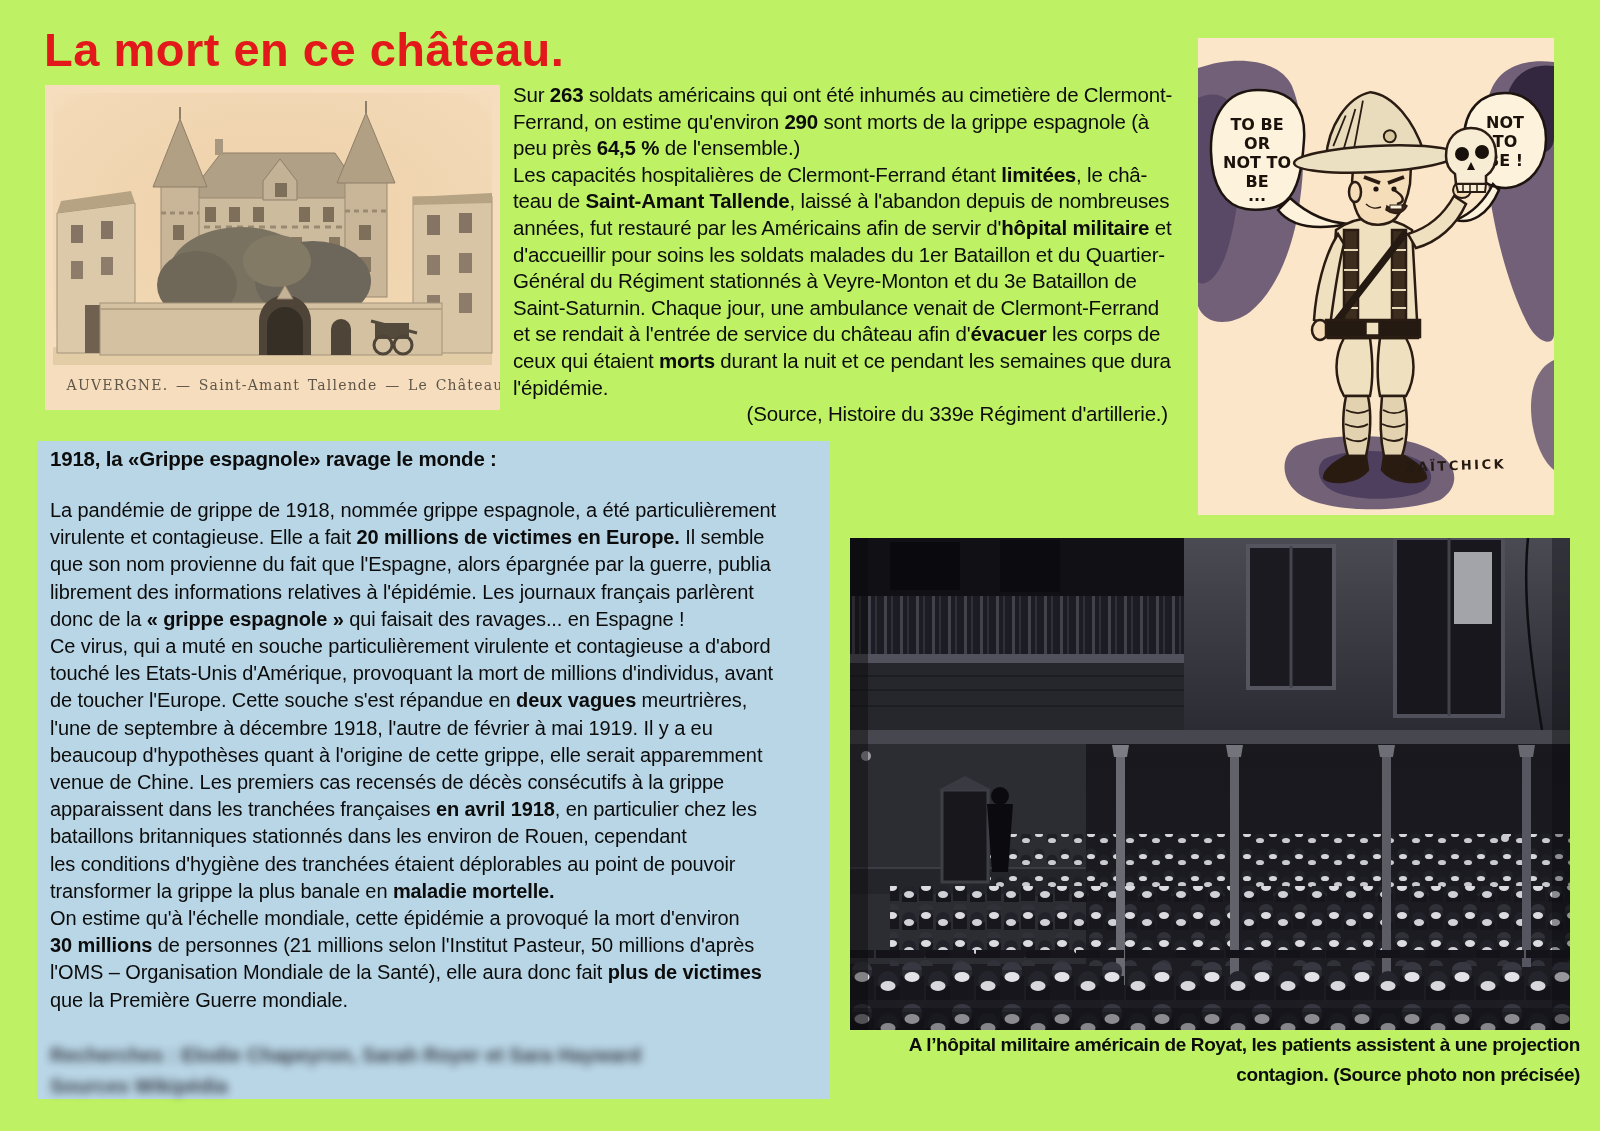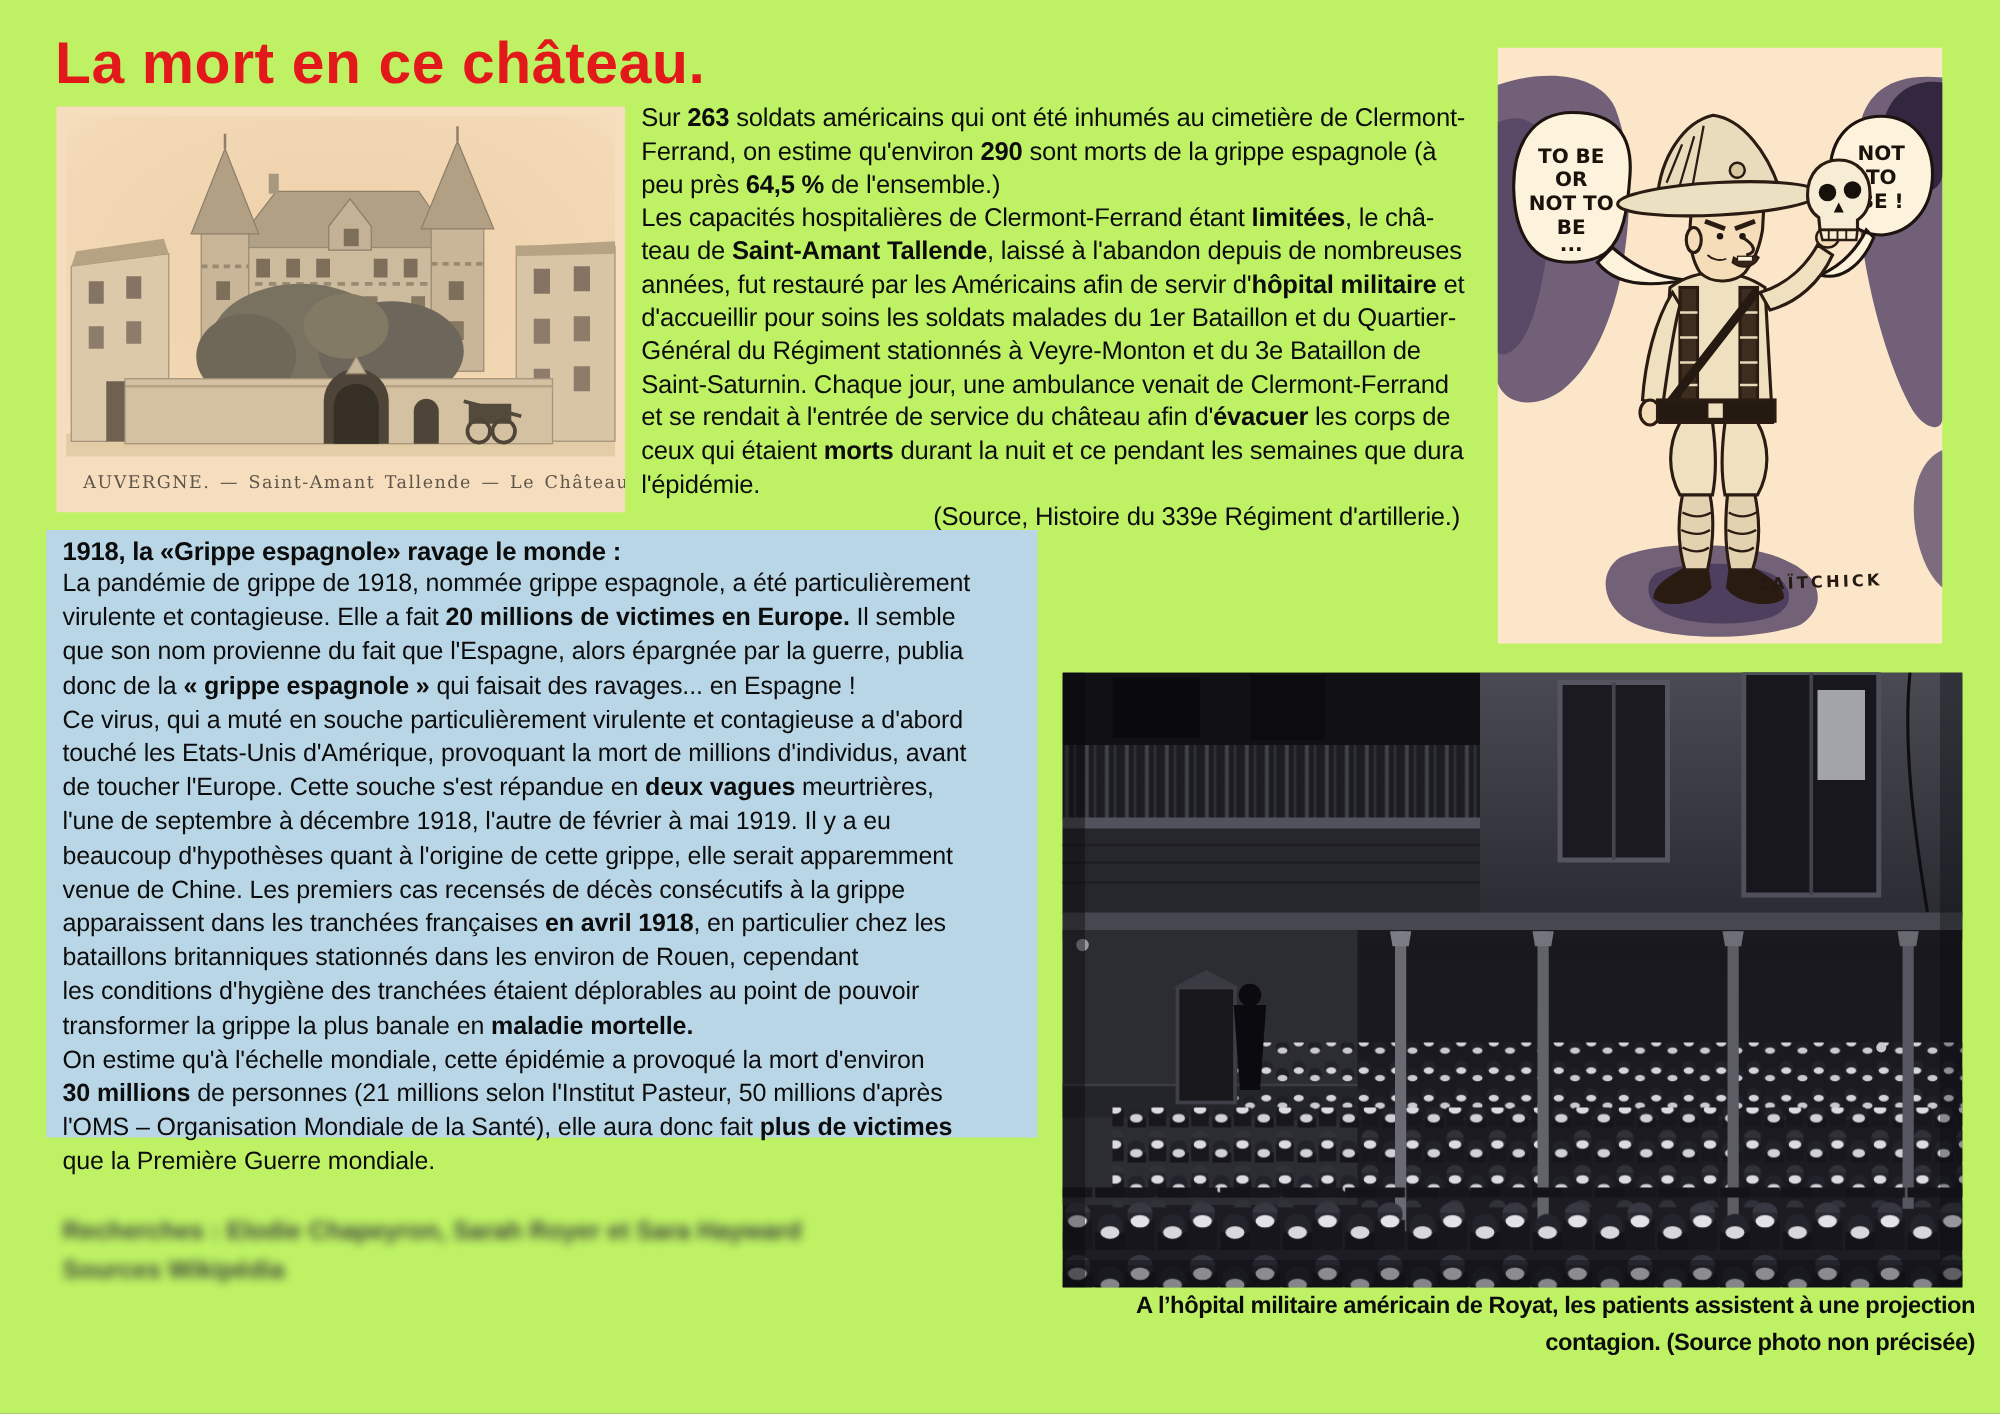--- a/index.html
+++ b/index.html
@@ -15,24 +15,24 @@
   .postcard svg{display:block;}
 
   .intro{position:absolute;left:513px;top:82px;width:670px;font-size:20.5px;line-height:26.6px;
          letter-spacing:-0.2px;color:#0c0c0c;}
   .intro-source{position:absolute;left:513px;top:402px;width:655px;text-align:right;
          font-size:20.5px;color:#0c0c0c;letter-spacing:-0.2px;}
 
   .cartoon{position:absolute;left:1198px;top:38px;width:392px;height:477px;margin:0;}
   .cartoon svg{display:block;}
 
-  .flubox{position:absolute;left:37px;top:424px;width:793px;height:486px;background:#b9d6e6;
+  .flubox{position:absolute;left:37px;top:441px;width:793px;height:658px;background:#b9d6e6;
           box-sizing:border-box;padding:6px 12px 16px 13px;}
   .flubox h2{margin:0;font-size:20.5px;font-weight:700;letter-spacing:-0.2px;color:#0c0c0c;}
-  .fb-body{font-size:20px;line-height:27.2px;letter-spacing:-0.1px;color:#0c0c0c;}
+  .fb-body{margin-top:26px;font-size:20px;line-height:27.2px;letter-spacing:-0.1px;color:#0c0c0c;}
   .blurred{margin-top:26px;font-size:20px;line-height:31px;font-weight:700;color:#2d2d36;
            filter:blur(4px);opacity:0.9;}
 
   .photo{position:absolute;left:850px;top:538px;width:720px;height:492px;margin:0;}
   .photo svg{display:block;}
 
   .photo-caption{position:absolute;left:846px;top:1030px;width:734px;font-size:19px;
           font-weight:700;line-height:30px;letter-spacing:-0.4px;color:#0c0c0c;text-align:right;}
 </style>
 </head>
@@ -233,20 +233,21 @@
       <text x="258" y="432" text-anchor="middle" font-family="DejaVu Sans, sans-serif" font-weight="700" font-size="13" letter-spacing="2.5" fill="#241a12" transform="rotate(-2 258 432)">ZAÏTCHICK</text>
     </svg>
   </figure>
 
   <section class="flubox">
     <h2>1918, la «Grippe espagnole» ravage le monde :</h2>
     <div class="fb-body">
         <div class="ln"><span>La pandémie de grippe de 1918, nommée grippe espagnole, a été particulièrement</span></div>
         <div class="ln"><span>virulente et contagieuse. Elle a fait </span><span class="b">20 millions de victimes en Europe.</span><span> Il semble</span></div>
         <div class="ln"><span>que son nom provienne du fait que l'Espagne, alors épargnée par la guerre, publia</span></div>
+        <div class="ln"><span>librement des informations relatives à l'épidémie. Les journaux français parlèrent</span></div>
         <div class="ln"><span>donc de la </span><span class="b">« grippe espagnole »</span><span> qui faisait des ravages... en Espagne !</span></div>
         <div class="ln"><span>Ce virus, qui a muté en souche particulièrement virulente et contagieuse a d'abord</span></div>
         <div class="ln"><span>touché les Etats-Unis d'Amérique, provoquant la mort de millions d'individus, avant</span></div>
         <div class="ln"><span>de toucher l'Europe. Cette souche s'est répandue en </span><span class="b">deux vagues</span><span> meurtrières,</span></div>
         <div class="ln"><span>l'une de septembre à décembre 1918, l'autre de février à mai 1919. Il y a eu</span></div>
         <div class="ln"><span>beaucoup d'hypothèses quant à l'origine de cette grippe, elle serait apparemment</span></div>
         <div class="ln"><span>venue de Chine. Les premiers cas recensés de décès consécutifs à la grippe</span></div>
         <div class="ln"><span>apparaissent dans les tranchées françaises </span><span class="b">en avril 1918</span><span>, en particulier chez les</span></div>
         <div class="ln"><span>bataillons britanniques stationnés dans les environ de Rouen, cependant</span></div>
         <div class="ln"><span>les conditions d'hygiène des tranchées étaient déplorables au point de pouvoir</span></div>

